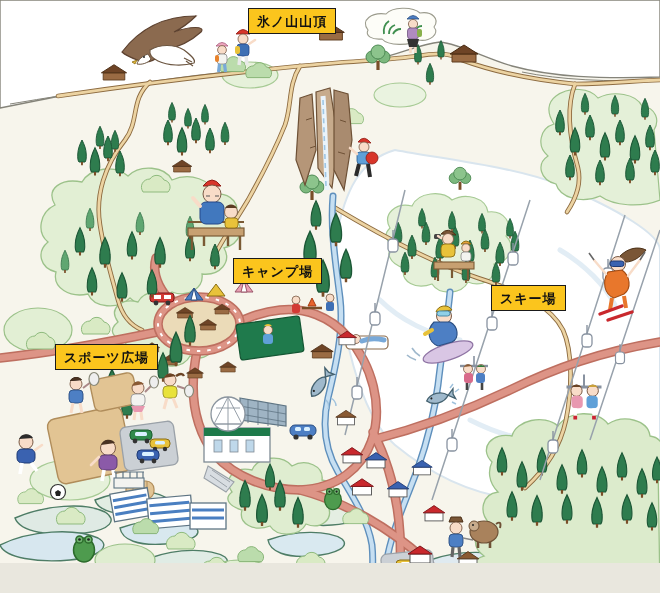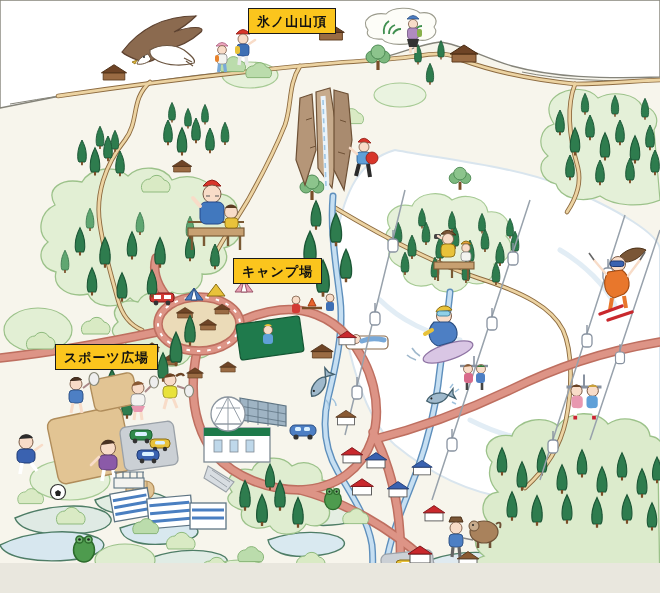--- a/index.html
+++ b/index.html
@@ -662,15 +662,16 @@
         <use href="#bsh" transform="translate(310,565)"></use>
     <use href="#bsh" transform="translate(355,520) scale(0.9)"></use>
         <use href="#bshd" transform="translate(145,530) scale(0.9)"></use>
     <use href="#bshd" transform="translate(250,558) scale(0.9)"></use>
         <use href="#bsh" transform="translate(30,500) scale(0.9)"></use>
   </g>
 </svg>
 
 <div class="map-label lb-summit">氷ノ山山頂</div>
 <div class="map-label lb-camp">キャンプ場</div>
+<div class="map-label lb-ski">スキー場</div>
 <div class="map-label lb-sports">スポーツ広場</div>
 
 </div>
 
 </body></html>

